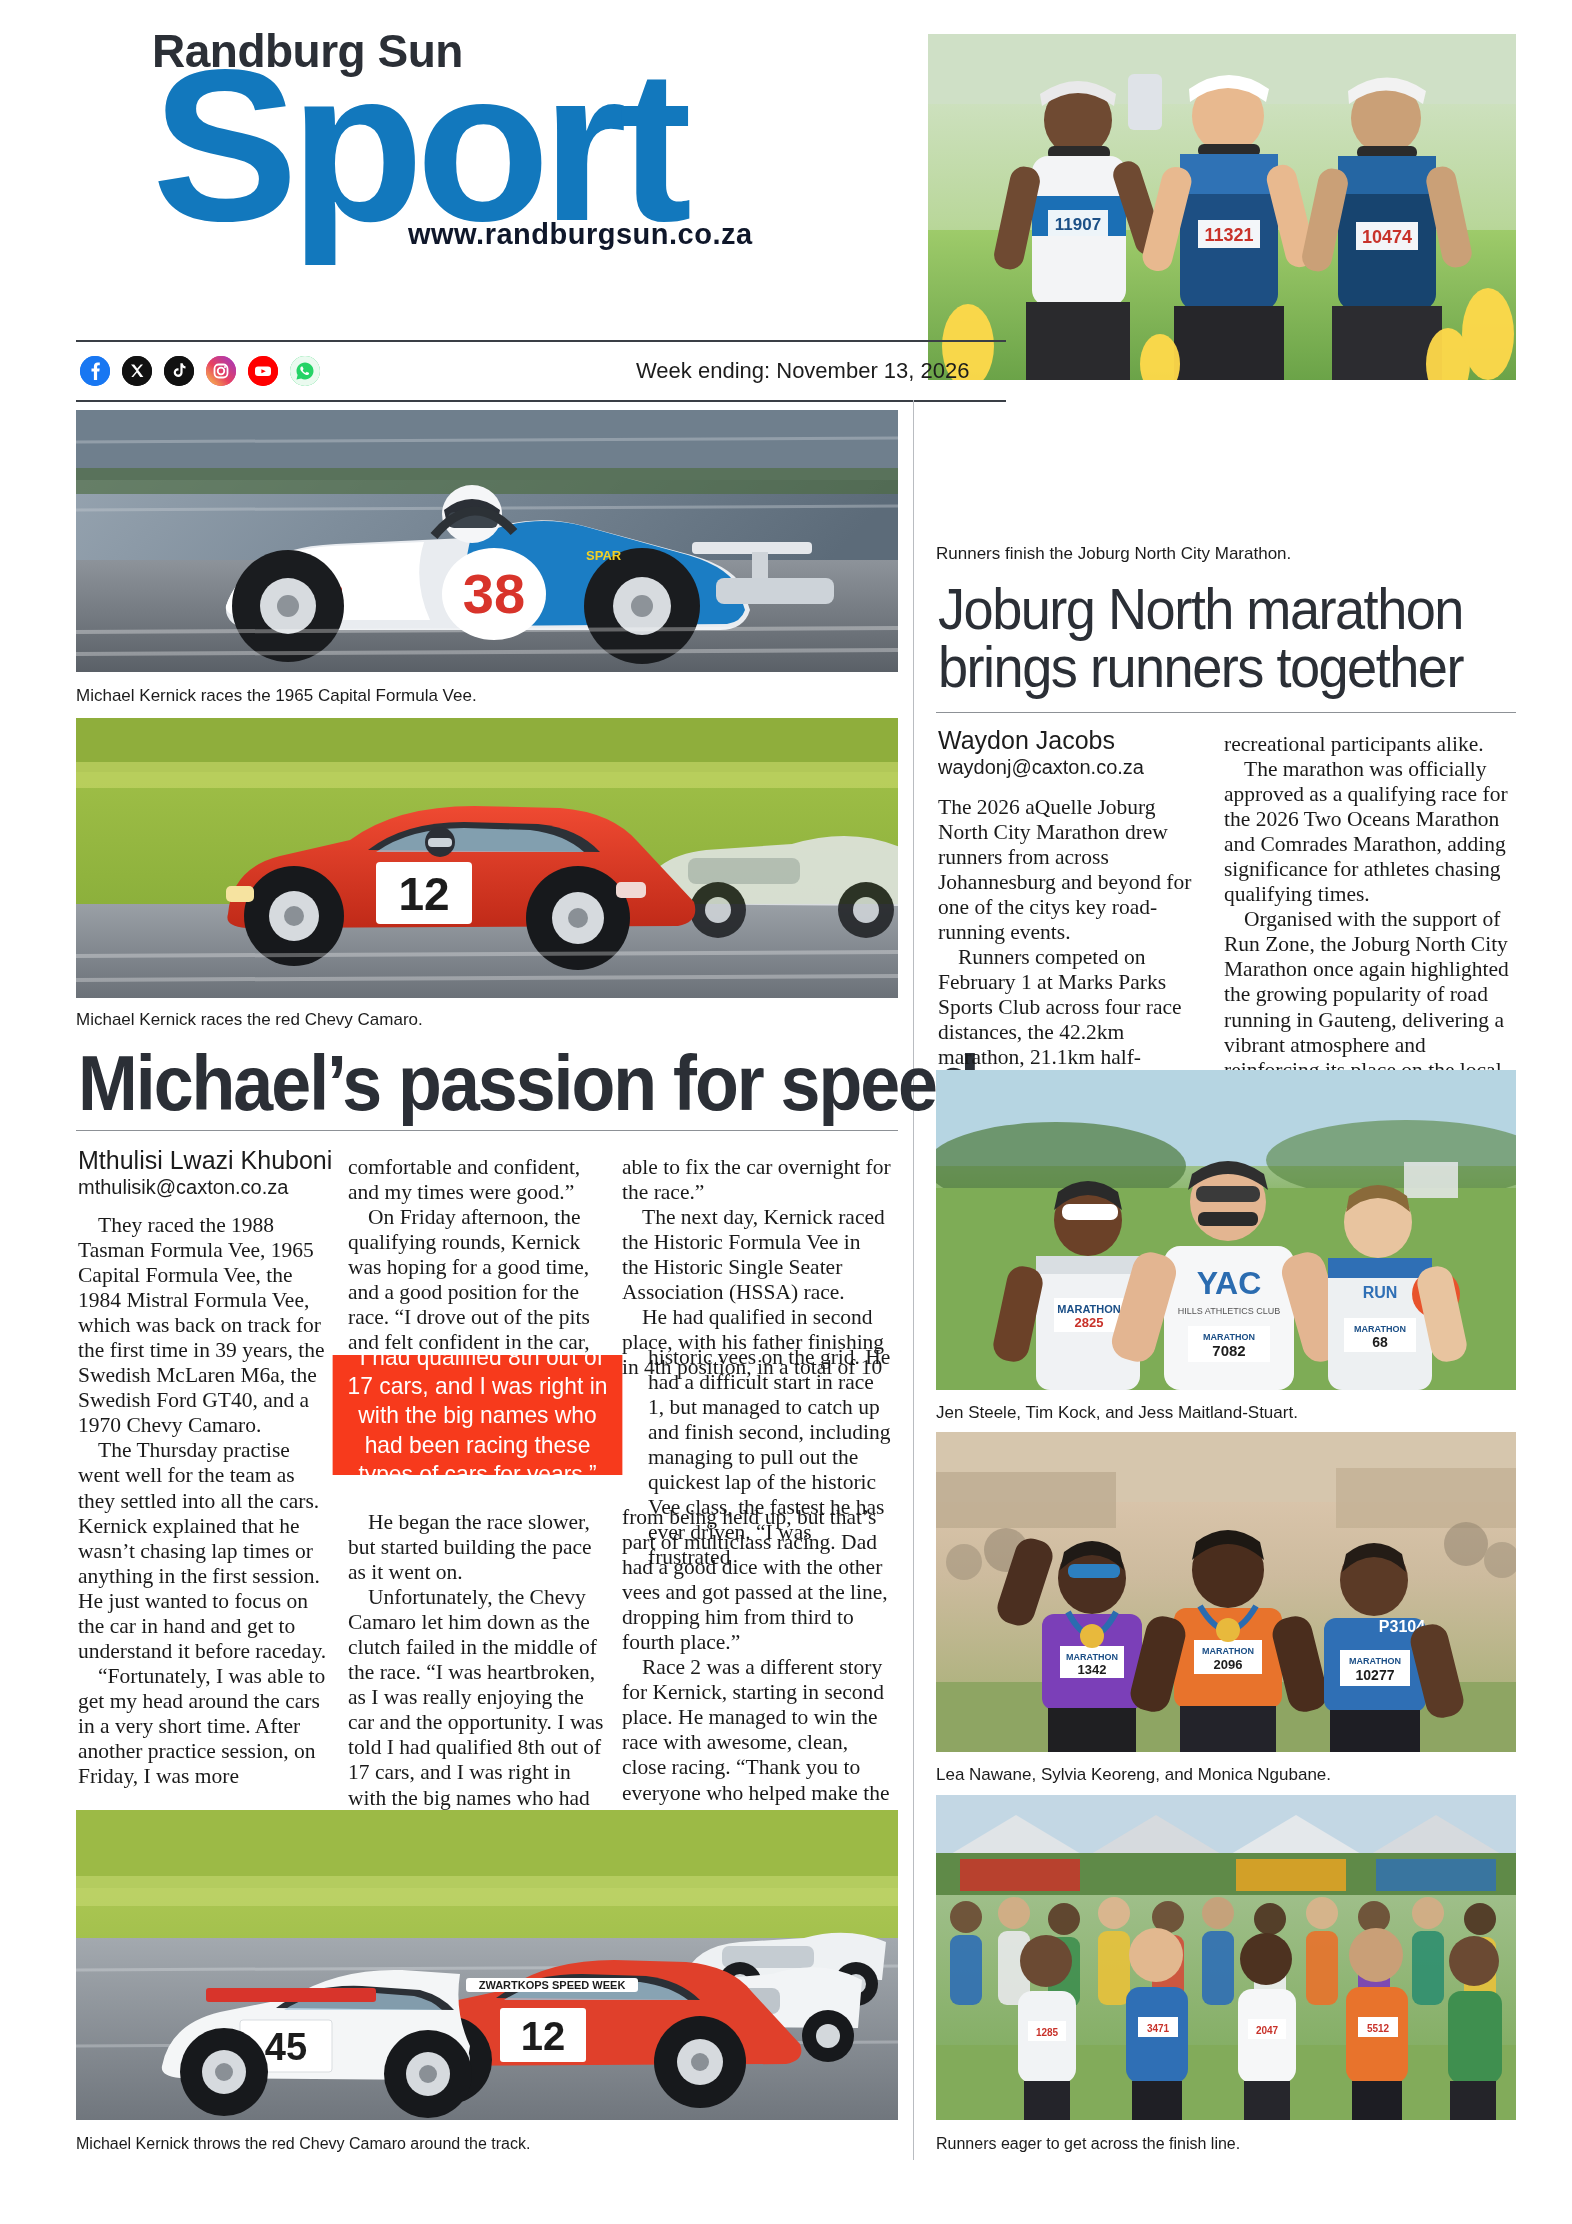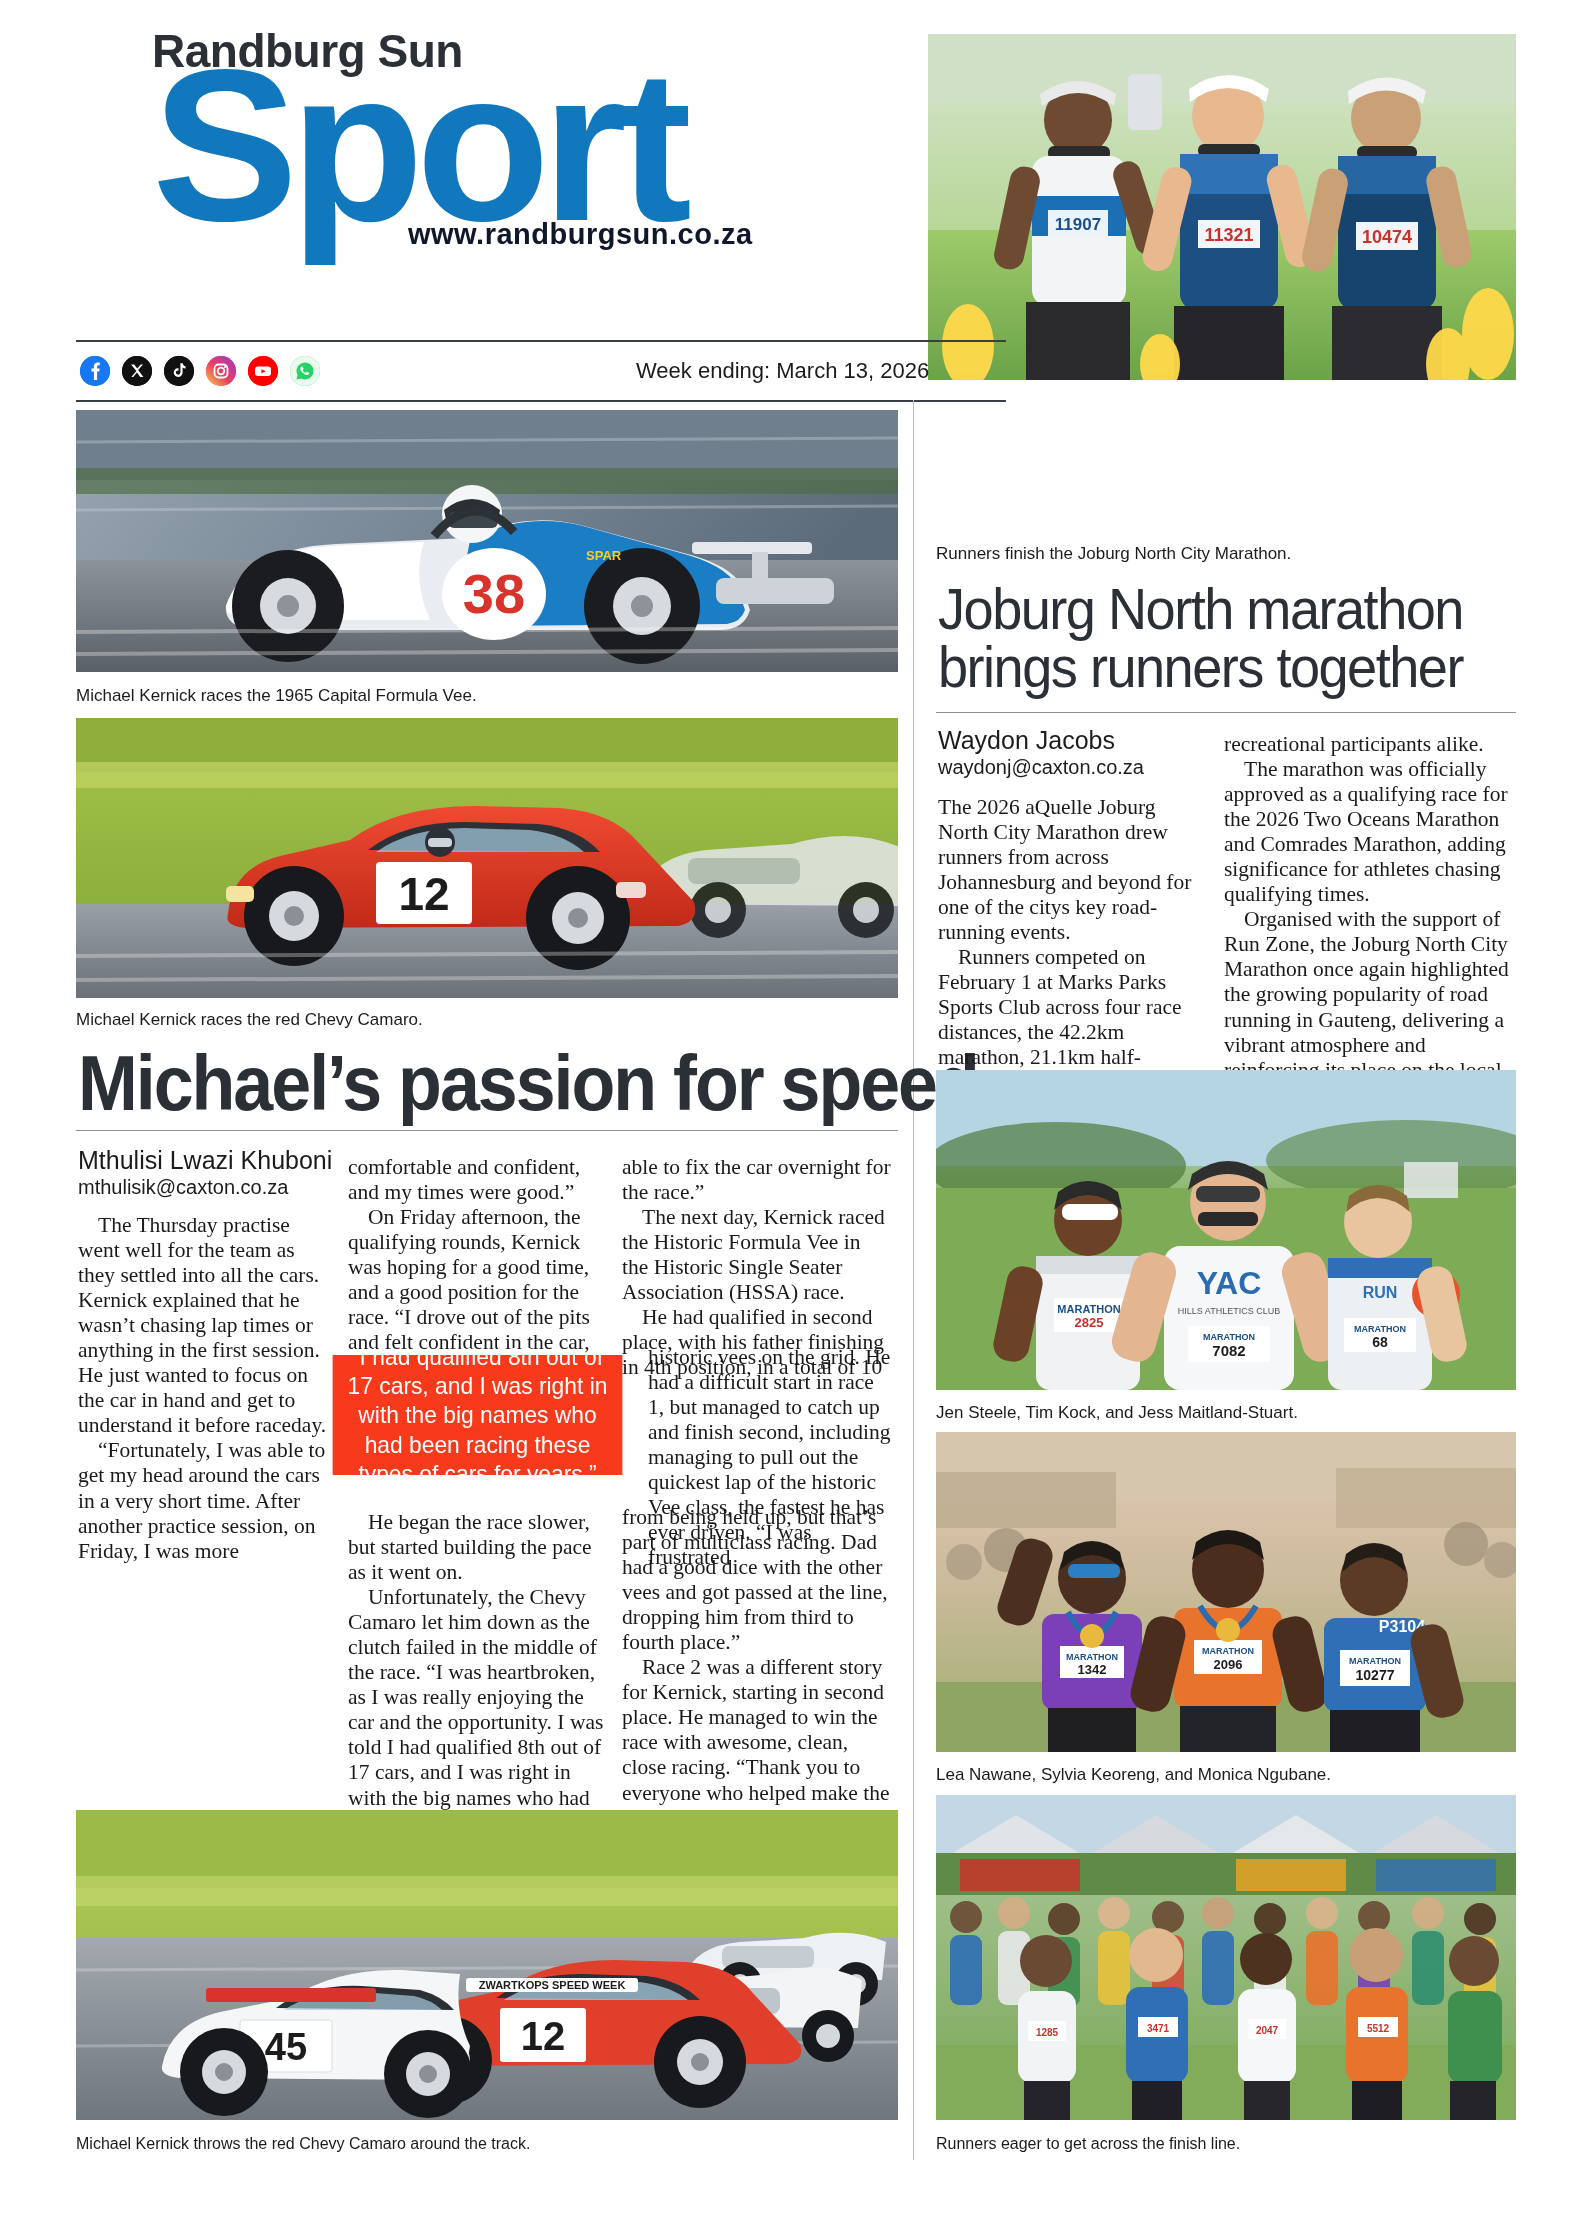--- a/index.html
+++ b/index.html
@@ -250,21 +250,21 @@
           </svg>
       </span>
       <span class="sic" style="background:#25d366;">
         <svg width="30" height="30" viewBox="0 0 30 30">
             <circle cx="15" cy="15" r="15" fill="#eafaef"></circle>
             <path d="M15 6.5c-4.7 0-8.5 3.8-8.5 8.5 0 1.5.4 2.9 1.1 4.1L6.5 23.5l4.6-1.1c1.2.6 2.5 1 3.9 1 4.7 0 8.5-3.8 8.5-8.5S19.7 6.5 15 6.5z" fill="#25d366"></path>
             <path d="M12.2 10.6c.2 0 .4 0 .5.4l.8 1.8c.1.2 0 .4-.1.5l-.5.6c-.1.2-.2.3-.1.5.5 1 1.6 2 2.6 2.4.2.1.4 0 .5-.1l.6-.7c.1-.2.3-.2.5-.1l1.8.9c.2.1.3.3.3.5 0 .9-.8 1.7-1.7 1.8-.5 0-1.1-.1-2.7-.8-2-1-3.3-3-3.5-3.2-.2-.2-.9-1.3-.9-2.4s.6-1.7.8-1.9c.2-.2.4-.2.6-.2z" fill="#fff"></path>
           </svg>
       </span>
     </div>
-    <div class="week-ending">Week ending: March 13, 2026</div>
+    <div class="week-ending">Week ending: November 13, 2026</div>
   </div>
 
   <div class="vrule" style="left:913px;top:400px;height:1760px;"></div>
 
   <div class="photo" style="left:76px;top:410px;width:822px;height:262px;">
     <svg width="822" height="262" viewBox="0 0 822 262" preserveAspectRatio="none">
       <defs>
         <linearGradient id="vvBg" x1="0" y1="0" x2="1" y2="0.3">
           <stop offset="0%" stop-color="#9aa7b3"></stop>
             <stop offset="40%" stop-color="#7f8e9c"></stop>
@@ -380,20 +380,21 @@
   <div class="hl-main" style="left:78px;top:1046px;width:900px;">Michael’s passion for speed</div>
 
   <div class="hrule" style="left:76px;top:1130px;width:822px;"></div>
 
   <div class="byline" style="left:78px;top:1146px;width:260px;">
     <div class="nm">Mthulisi Lwazi Khuboni</div>
     <div class="em">mthulisik@caxton.co.za</div>
   </div>
 
   <div class="bodycol" style="left:78px;top:1213px;width:258px;">
+    <p>They raced the 1988 Tasman Formula Vee, 1965 Capital Formula Vee, the 1984 Mistral Formula Vee, which was back on track for the first time in 39 years, the Swedish McLaren M6a, the Swedish Ford GT40, and a 1970 Chevy Camaro.</p>
     <p>The Thursday practise went well for the team as they settled into all the cars. Kernick explained that he wasn’t chasing lap times or anything in the first session. He just wanted to focus on the car in hand and get to understand it before raceday.</p>
     <p>“Fortunately, I was able to get my head around the cars in a very short time. After another practice session, on Friday, I was more</p>
   </div>
 
   <div class="bodycol" style="left:348px;top:1155px;width:258px;">
     <p class="noind">comfortable and confident, and my times were good.”</p>
     <p>On Friday afternoon, the qualifying rounds, Kernick was hoping for a good time, and a good position for the race. “I drove out of the pits and felt confident in the car, ready to throw it around a bit.”</p>
   </div>
 
   <div class="pullquote" style="left:325px;top:1355px;width:305px;height:120px;">“I had qualified 8th out of 17 cars, and I was right in with the big names who had been racing these types of cars for years.”</div>

